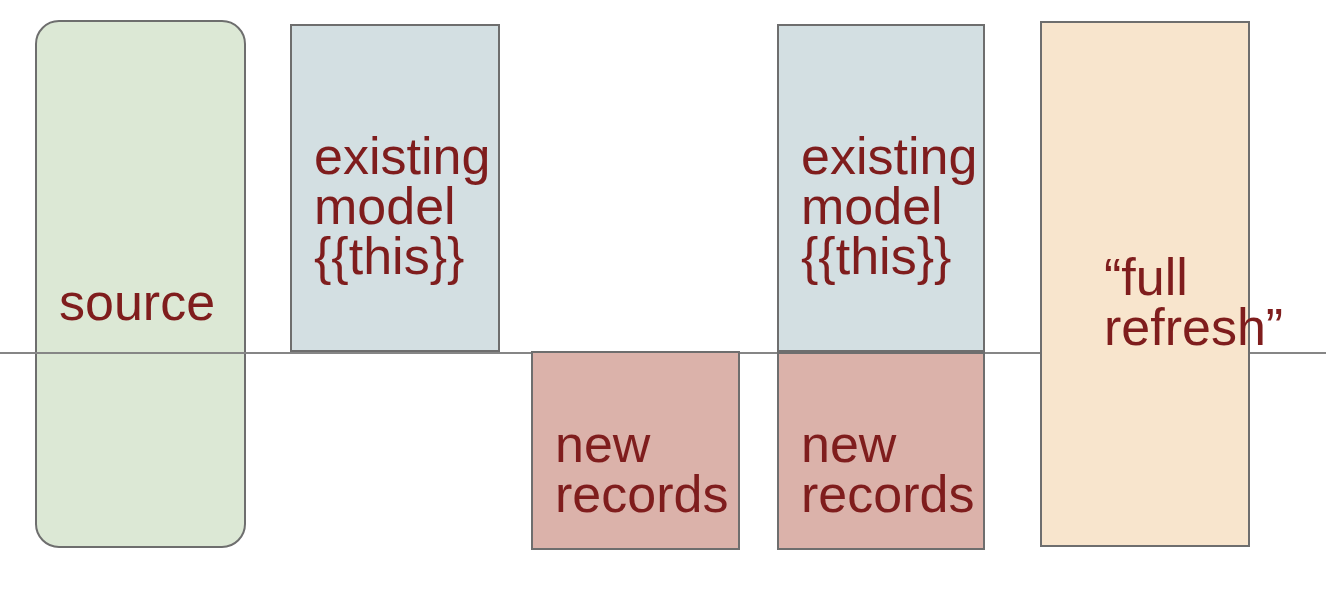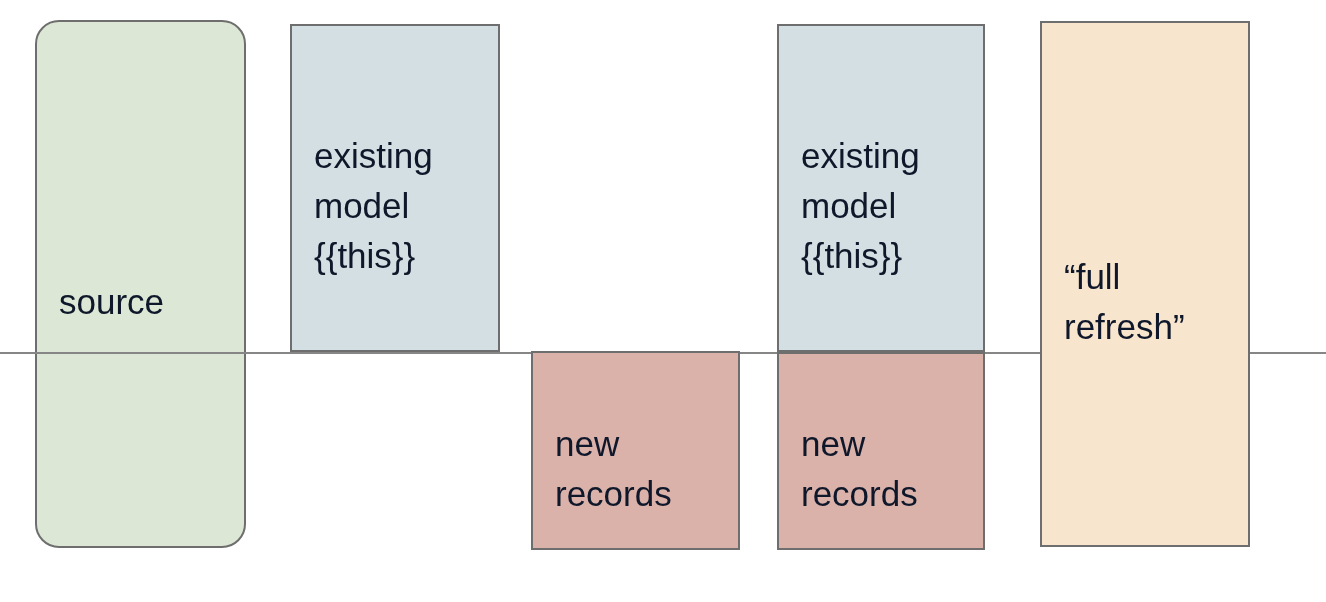--- a/index.html
+++ b/index.html
@@ -29,33 +29,33 @@
     box-sizing: border-box;
     border: 2px solid #6e6e6e;
     display: flex;
     align-items: center;
     z-index: 3;
   }
   .box .label {
     display: block;
     padding-left: 22px;
     padding-right: 6px;
-    font-size: 35px;
+    font-size: 52px;
     line-height: 50px;
-    color: #0f172a;
+    color: #7f1d1d;
     white-space: pre-line;
     margin-top: 36px;
   }
   
   .box-source       { left: 35px;   top: 20px;  width: 211px; height: 528px; z-index: 1; }
   .box-existing-1   { left: 290px;  top: 24px;  width: 210px; height: 328px; }
   .box-new-1        { left: 531px;  top: 351px; width: 209px; height: 199px; }
   .box-existing-2   { left: 777px;  top: 24px;  width: 208px; height: 328px; }
   .box-new-2        { left: 777px;  top: 352px; width: 208px; height: 198px; }
-  .box-full-refresh { left: 1040px; top: 21px;  width: 210px; height: 526px; }
+  .box-full-refresh { left: 1040px; top: 21px;  width: 210px; height: 526px; padding-left: 40px; }
 </style>
 </head>
 <body>
 
 <div class="stage">
 
   <div class="hline" style="background: rgb(134, 134, 134);"></div>
 
   <div class="box box-source" style="background: rgb(220, 232, 213); border-color: rgb(110, 110, 110); border-radius: 24px;">
     <span class="label">source</span>

